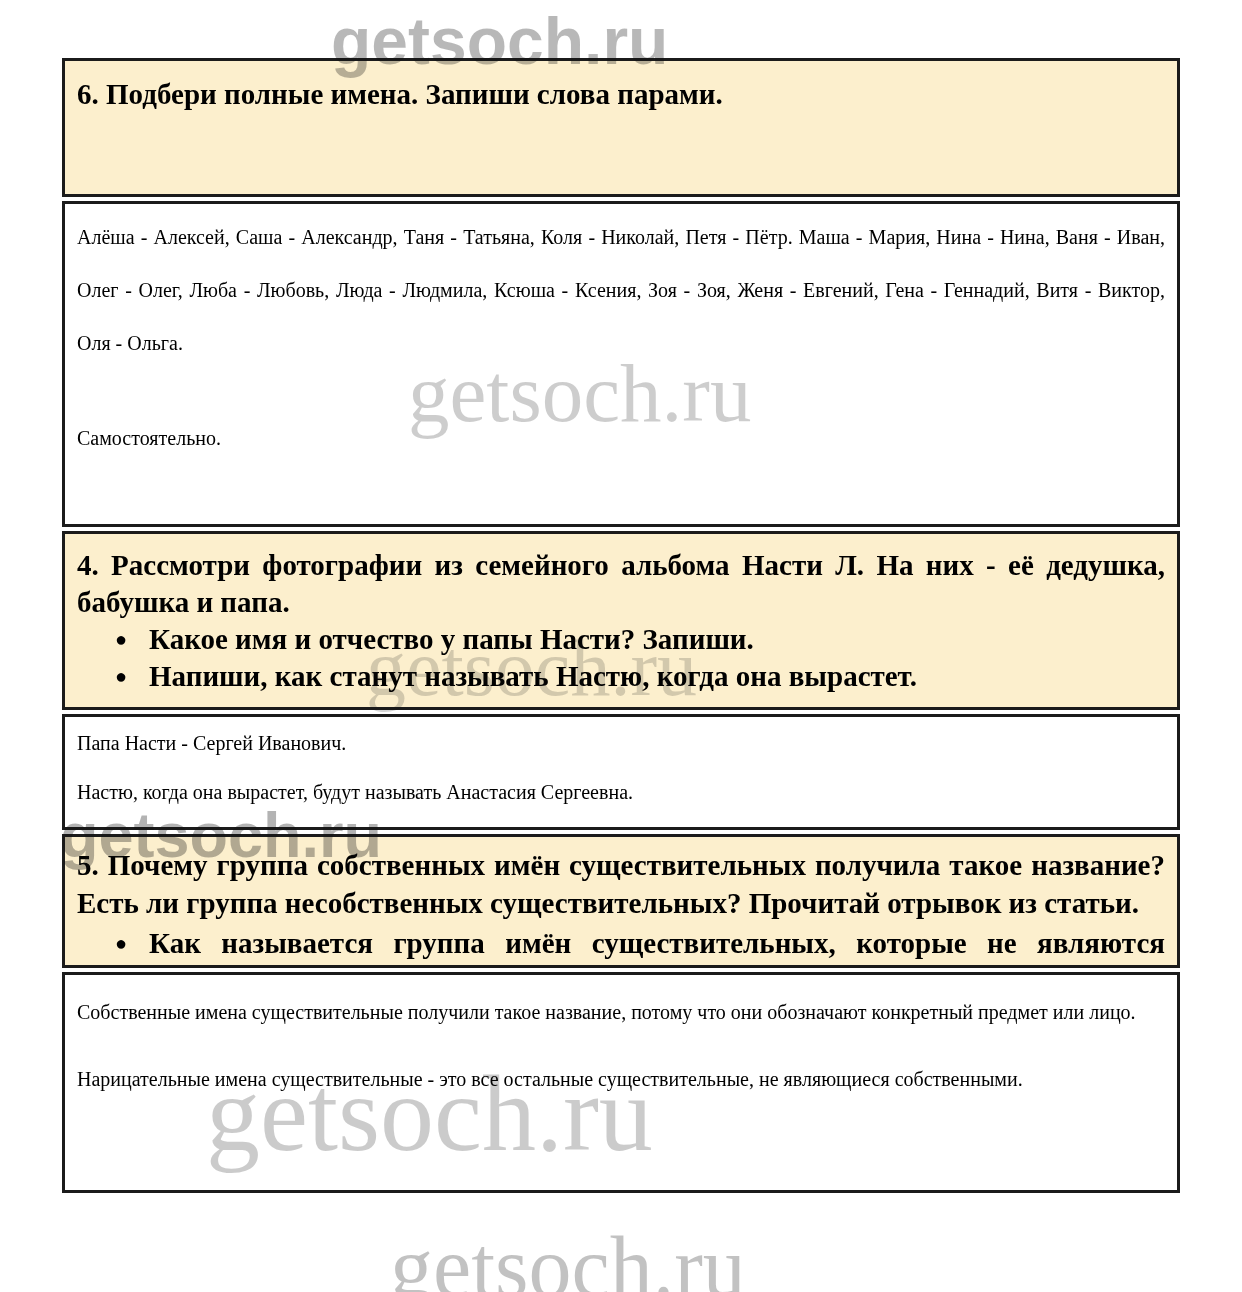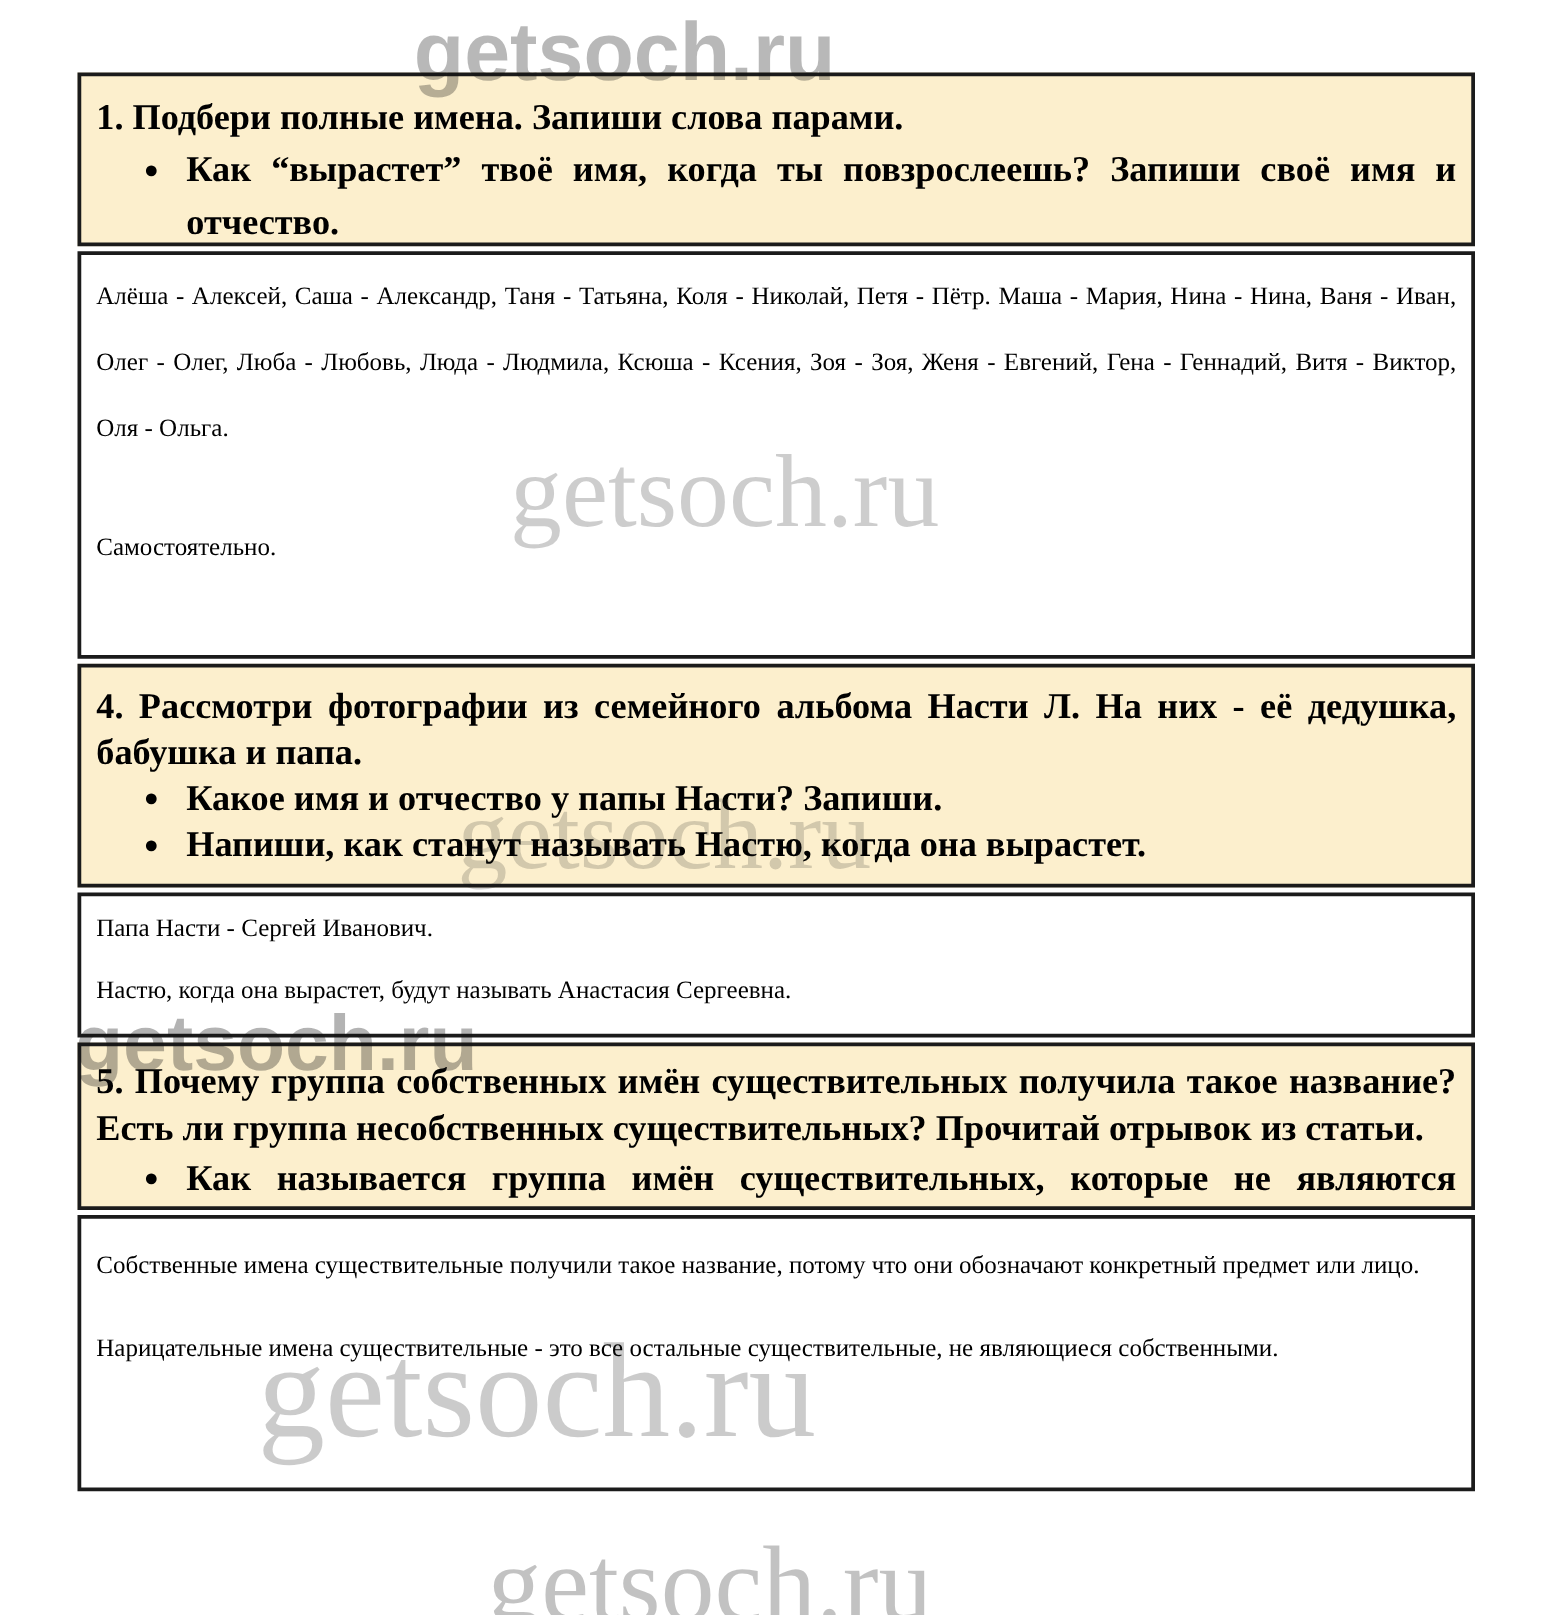--- a/index.html
+++ b/index.html
@@ -88,24 +88,21 @@
   <div class="wm wm-sans wm-top">getsoch.ru</div>
   <div class="wm wm-serif wm-a3">getsoch.ru</div>
   <div class="wm wm-serif wm-q4">getsoch.ru</div>
   <div class="wm wm-sans wm-mid">getsoch.ru</div>
   <div class="wm wm-serif wm-a5">getsoch.ru</div>
   <div class="wm wm-serif wm-bottom">getsoch.ru</div>
 
   <div class="doc">
 
     <section class="box cream q3">
-      <p>1. Подбери полные имена. Запиши слова парами.</p>
-      <div class="bullet">
-        <span>Как “вырастет” твоё имя, когда ты повзрослеешь? Запиши своё имя и отчество.</span>
-      </div>
+      <p>6. Подбери полные имена. Запиши слова парами.</p>
     </section>
 
     <section class="box white a3">
       <p class="pairs just">Алёша - Алексей, Саша - Александр, Таня - Татьяна, Коля - Николай, Петя - Пётр. Маша - Мария, Нина - Нина, Ваня - Иван, Олег - Олег, Люба - Любовь, Люда - Людмила, Ксюша - Ксения, Зоя - Зоя, Женя - Евгений, Гена - Геннадий, Витя - Виктор, Оля - Ольга.</p>
       <p class="note">Самостоятельно.</p>
     </section>
 
     <section class="box cream q4">
       <p class="just">4. Рассмотри фотографии из семейного альбома Насти Л. На них - её дедушка, бабушка и папа.</p>
       <div class="bullet">

